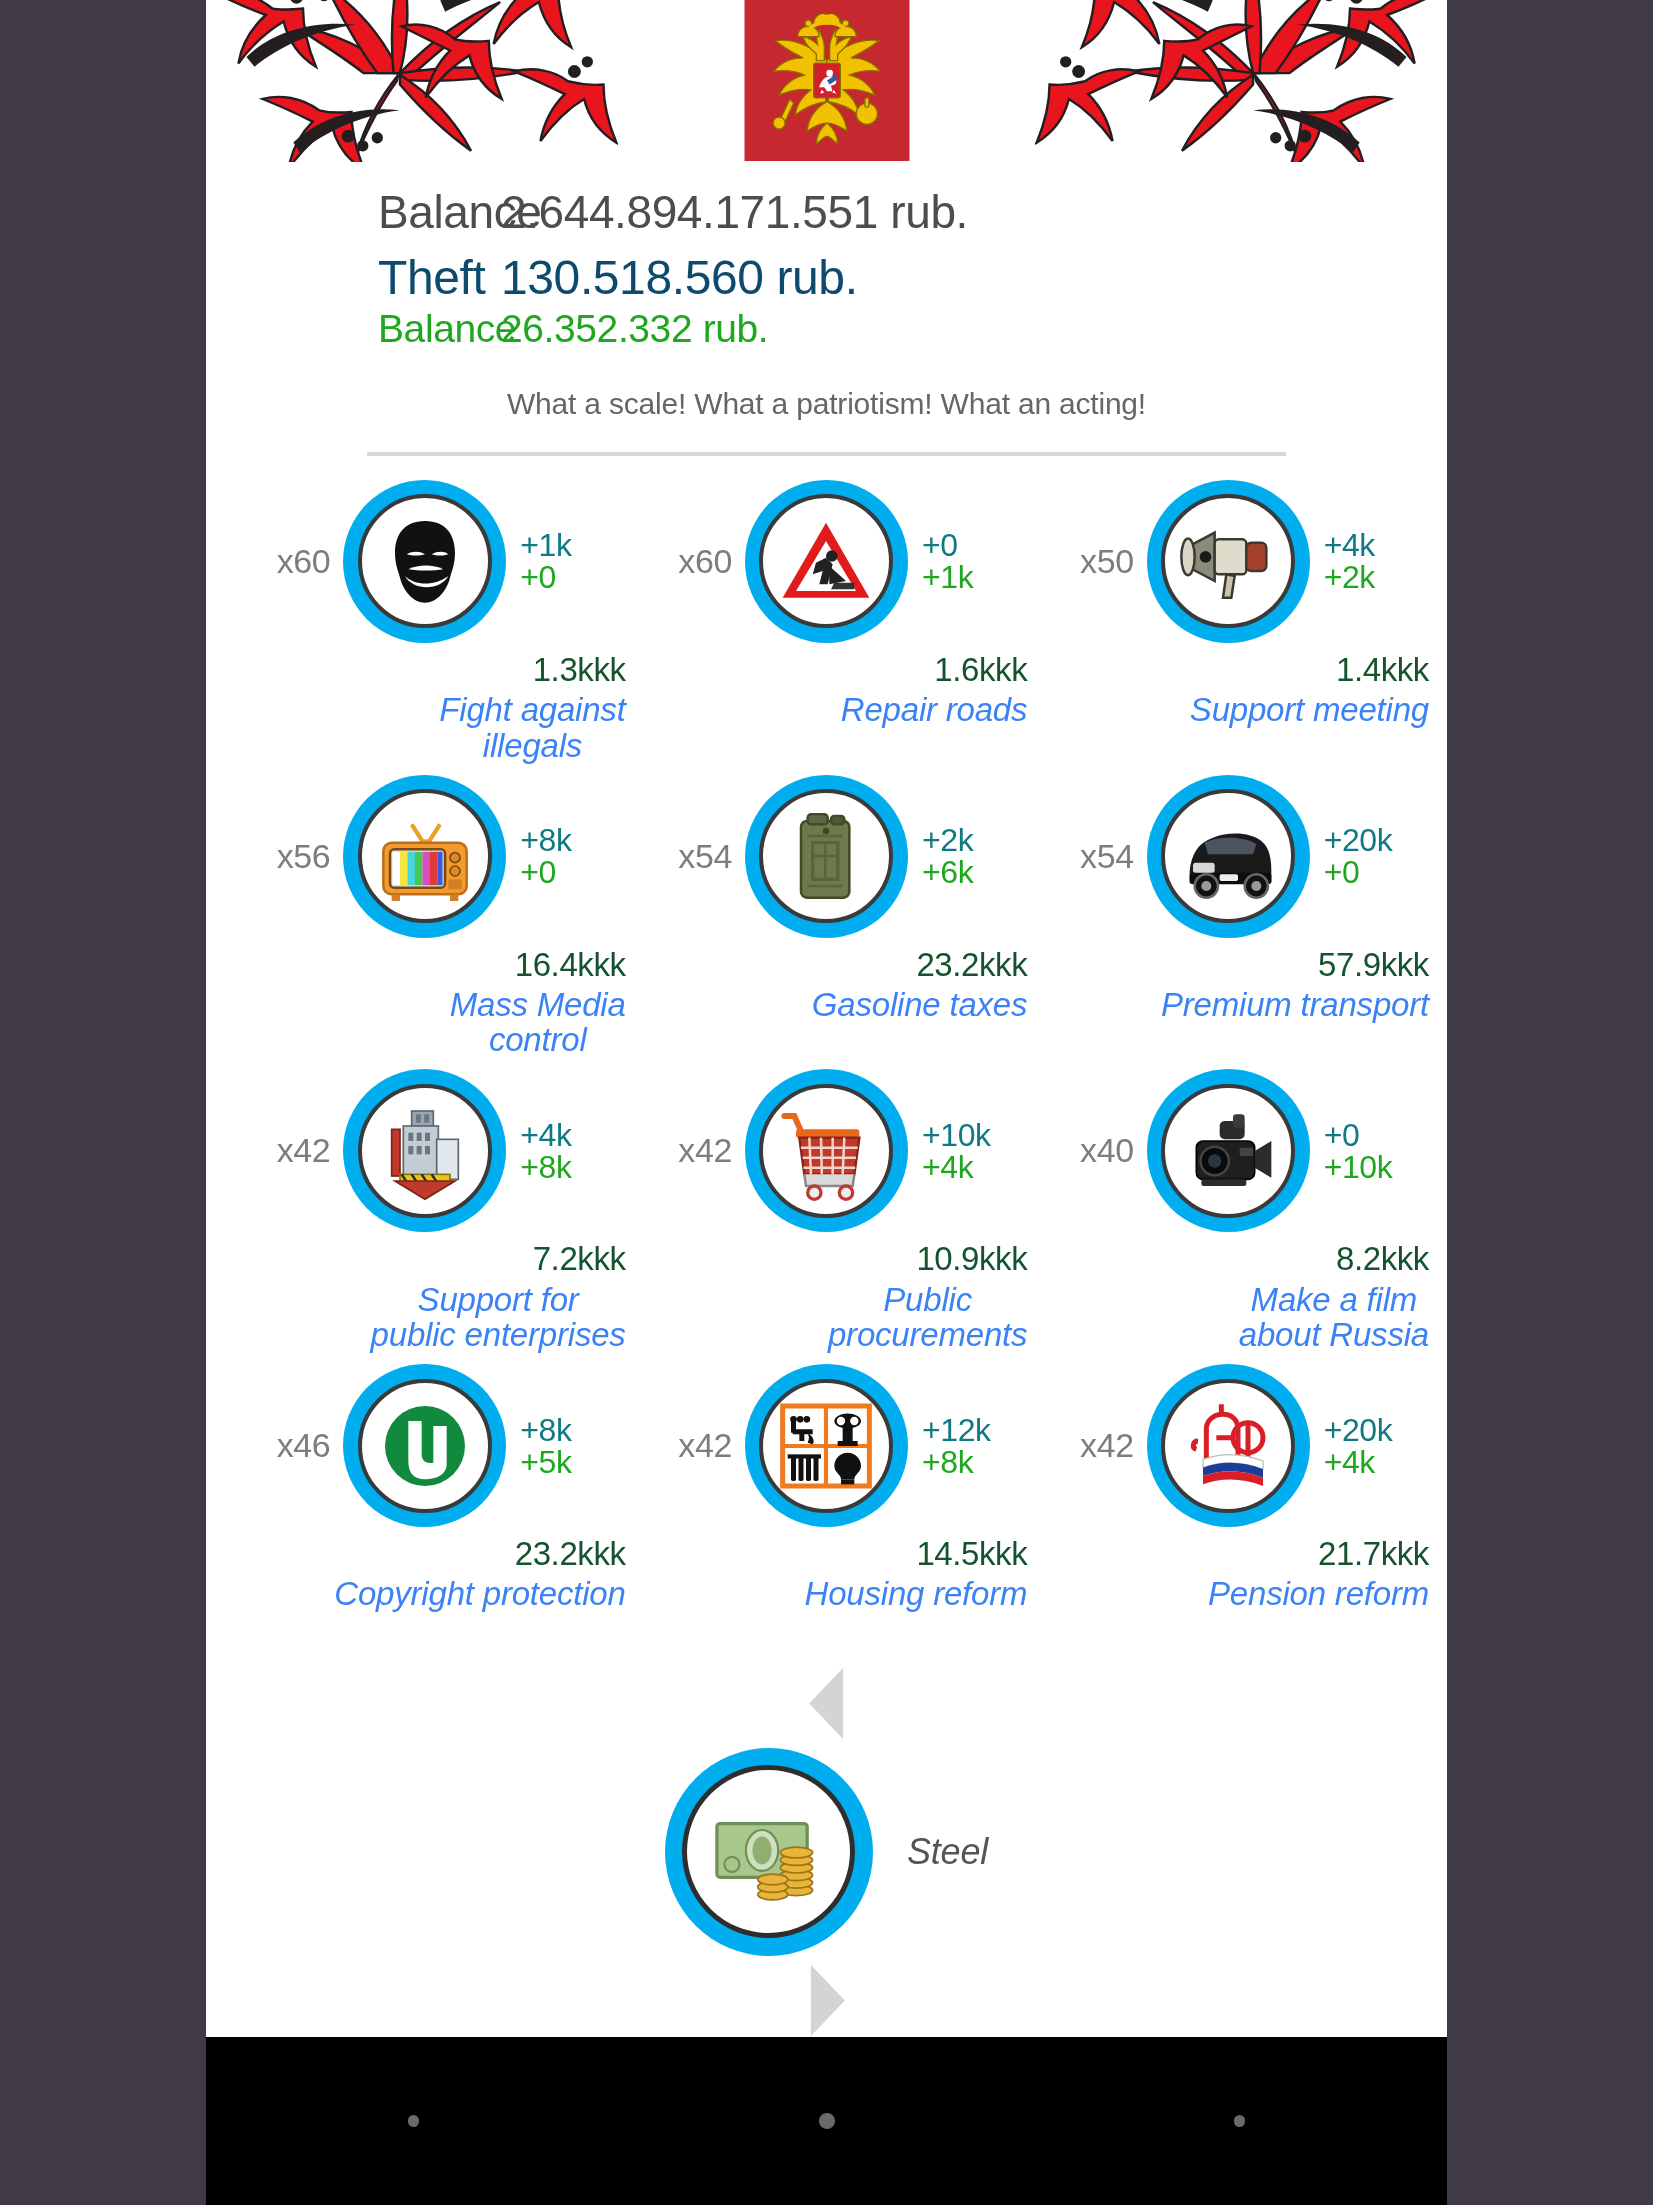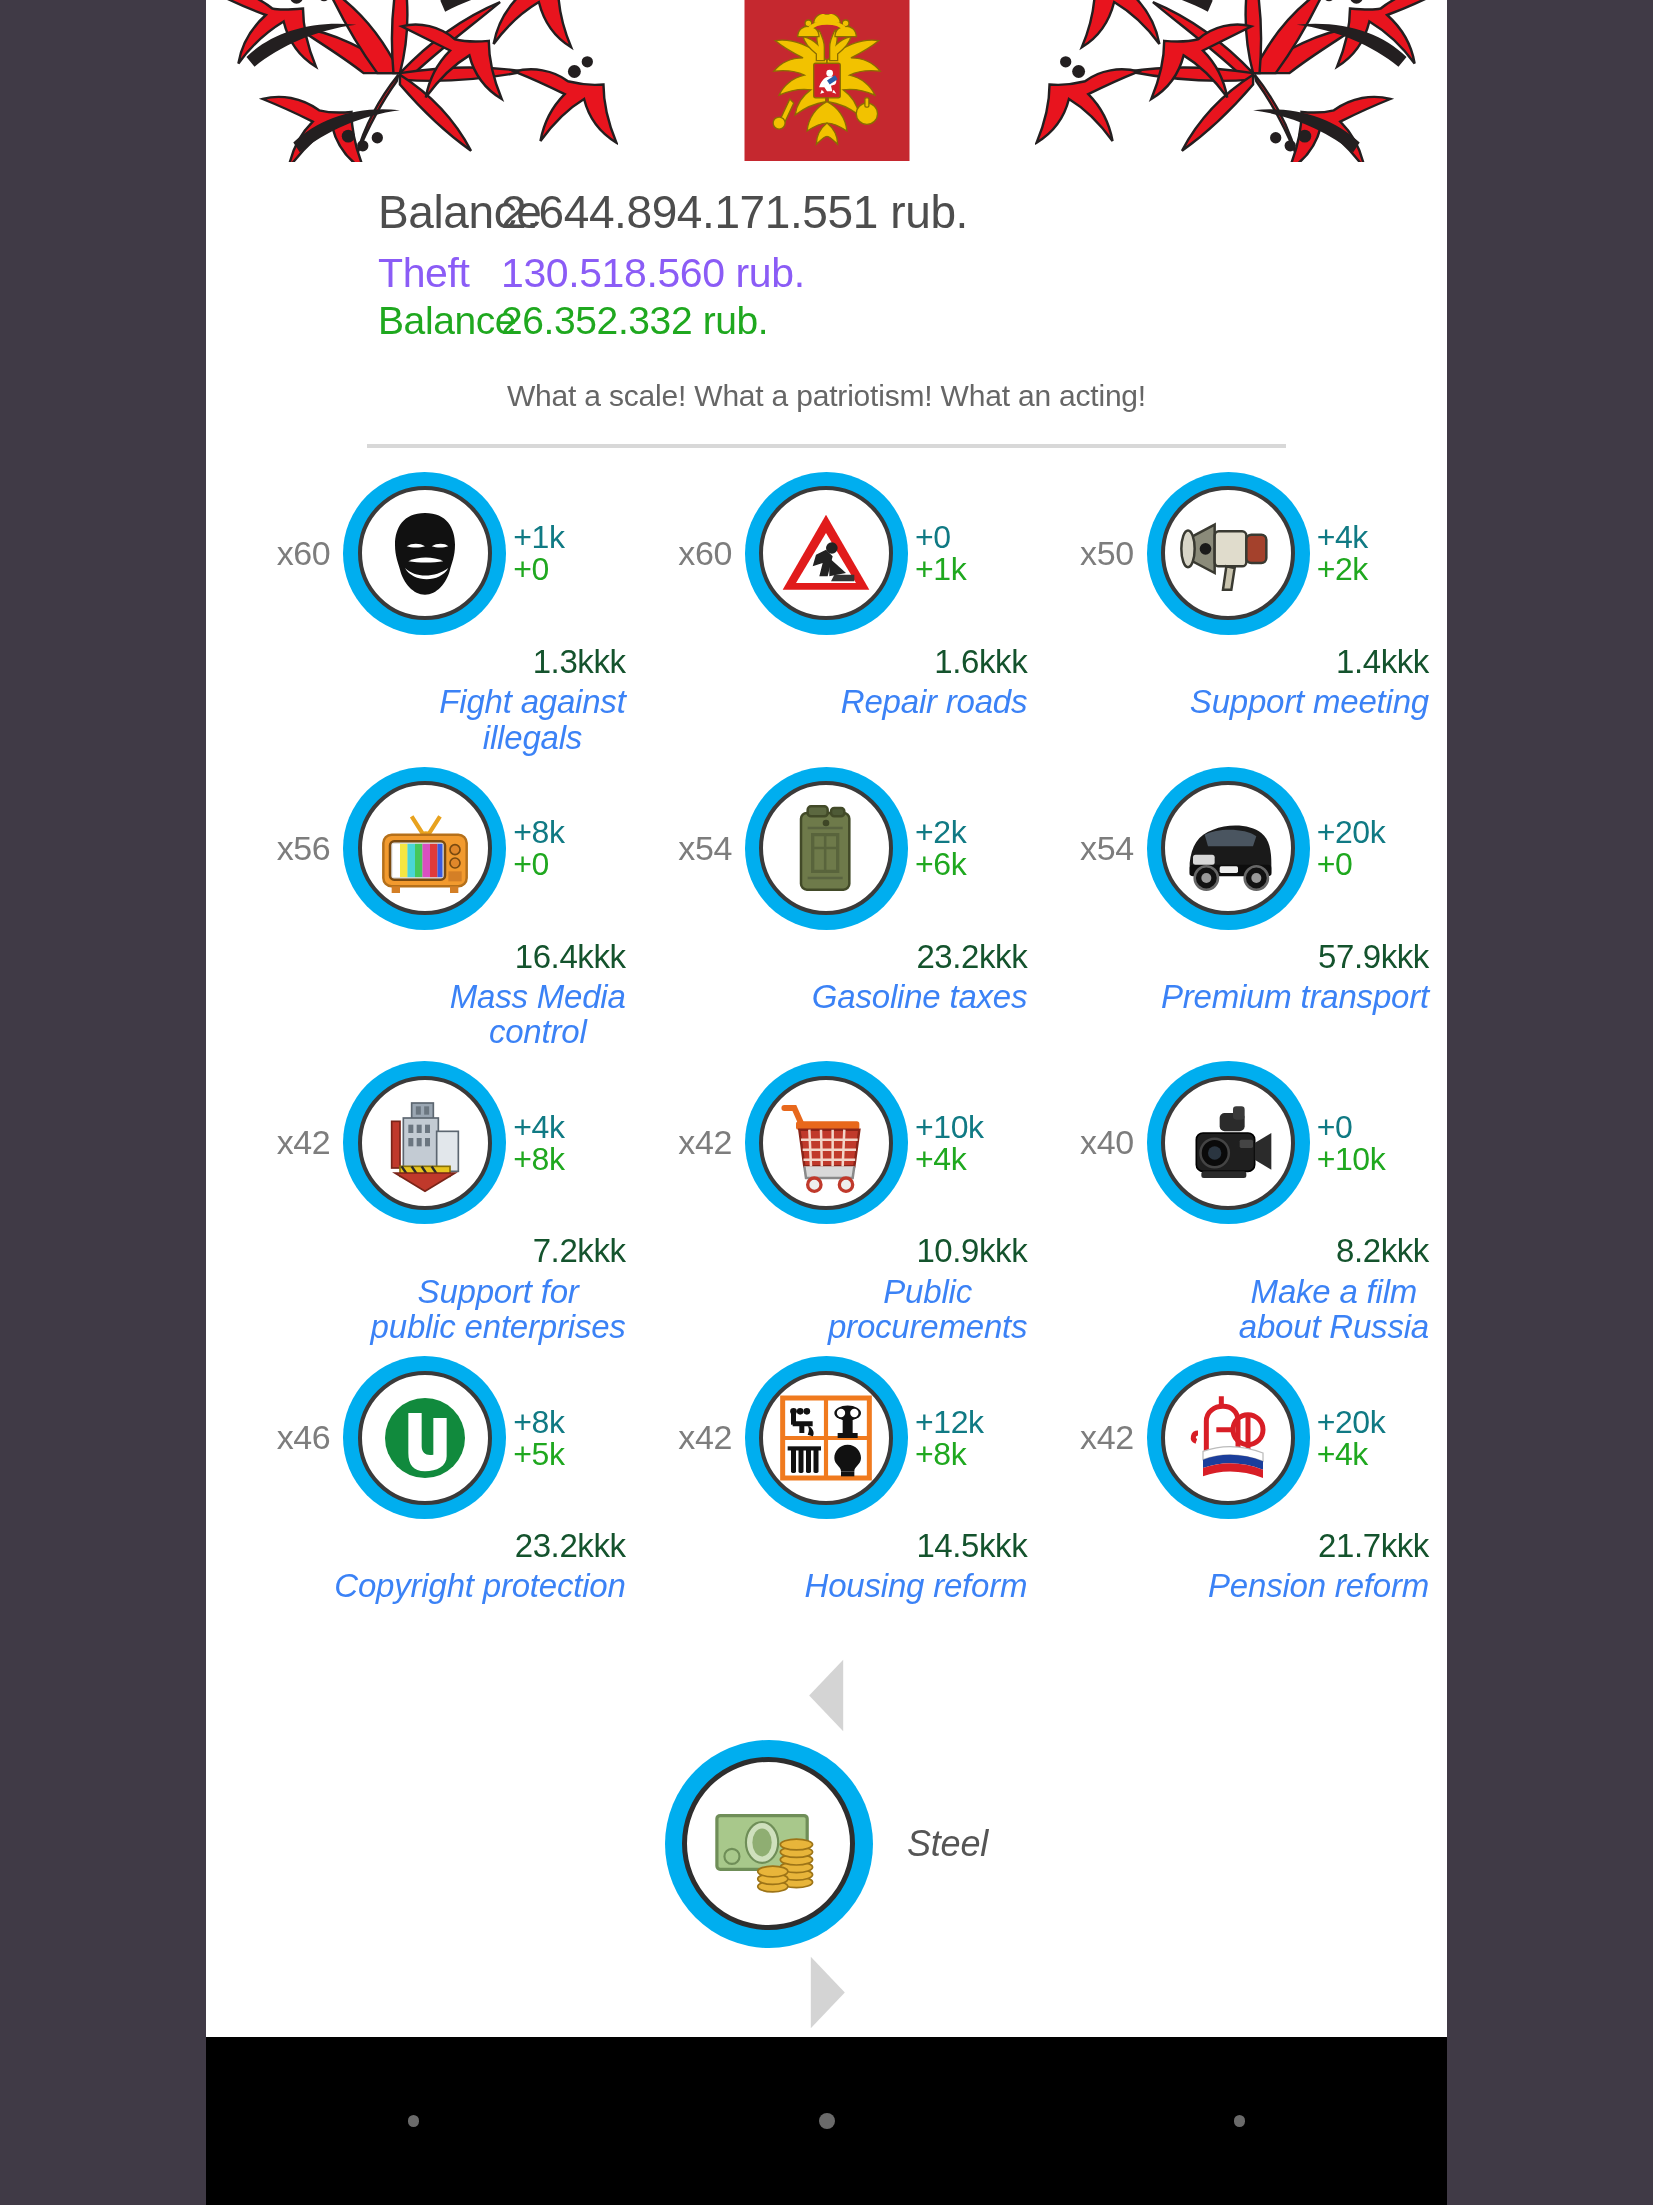--- a/index.html
+++ b/index.html
@@ -36,21 +36,21 @@
   #stats{ margin-top:24px; padding:0 0 0 0; }
   .stat-row{ display:flex; align-items:baseline; }
   .stat-label{ width:295px; text-align:left; padding-left:172px; }
   .stat-value{ flex:1; text-align:left; }
 
   .balance-row .stat-label, .balance-row .stat-value{
     font-size:46px; color:#4d4d4d; font-weight:400; letter-spacing:-0.4px;
   }
   .balance-row{ margin-bottom:11.3px; }
   .theft-row .stat-label, .theft-row .stat-value{
-    font-size:41px; color:#8b5cf6; letter-spacing:-0.4px;
+    font-size:48px; color:#0c4a6e; letter-spacing:-0.4px;
   }
   .kick-row .stat-label, .kick-row .stat-value{
     font-size:39px; color:#1FA81F; letter-spacing:-0.4px;
   }
   .theft-row{ margin-bottom:1.6px; }
 
   #tagline{
     margin-top:36px; text-align:center;
     font-size:30px; color:#666; letter-spacing:-0.2px;
   }
@@ -66,21 +66,21 @@
     row-gap:11.3px; padding:0 18px;
   }
   .cell{ display:flex; flex-direction:column; align-items:flex-end; }
   .cell-top{ display:flex; align-items:center; justify-content:center; width:100%; }
 
   .count{
     font-size:34px; color:#7d7d7d; width:87px; text-align:right;
     padding-right:13px; letter-spacing:-0.4px;
   }
   .bonuses{
-    width:87px; padding-left:7px; line-height:1.0;
+    width:87px; padding-left:14px; line-height:1.0;
   }
   .bonus-theft{ font-size:32px; color:#107A84; display:block; letter-spacing:-0.4px;}
   .bonus-kick{ font-size:32px; color:#1FA81F; display:block; letter-spacing:-0.4px;}
 
   .icon-ring{
     width:163px; height:163px; border-radius:50%;
     background:#00AEEF;
     display:flex; align-items:center; justify-content:center;
     flex:0 0 auto;
   }

